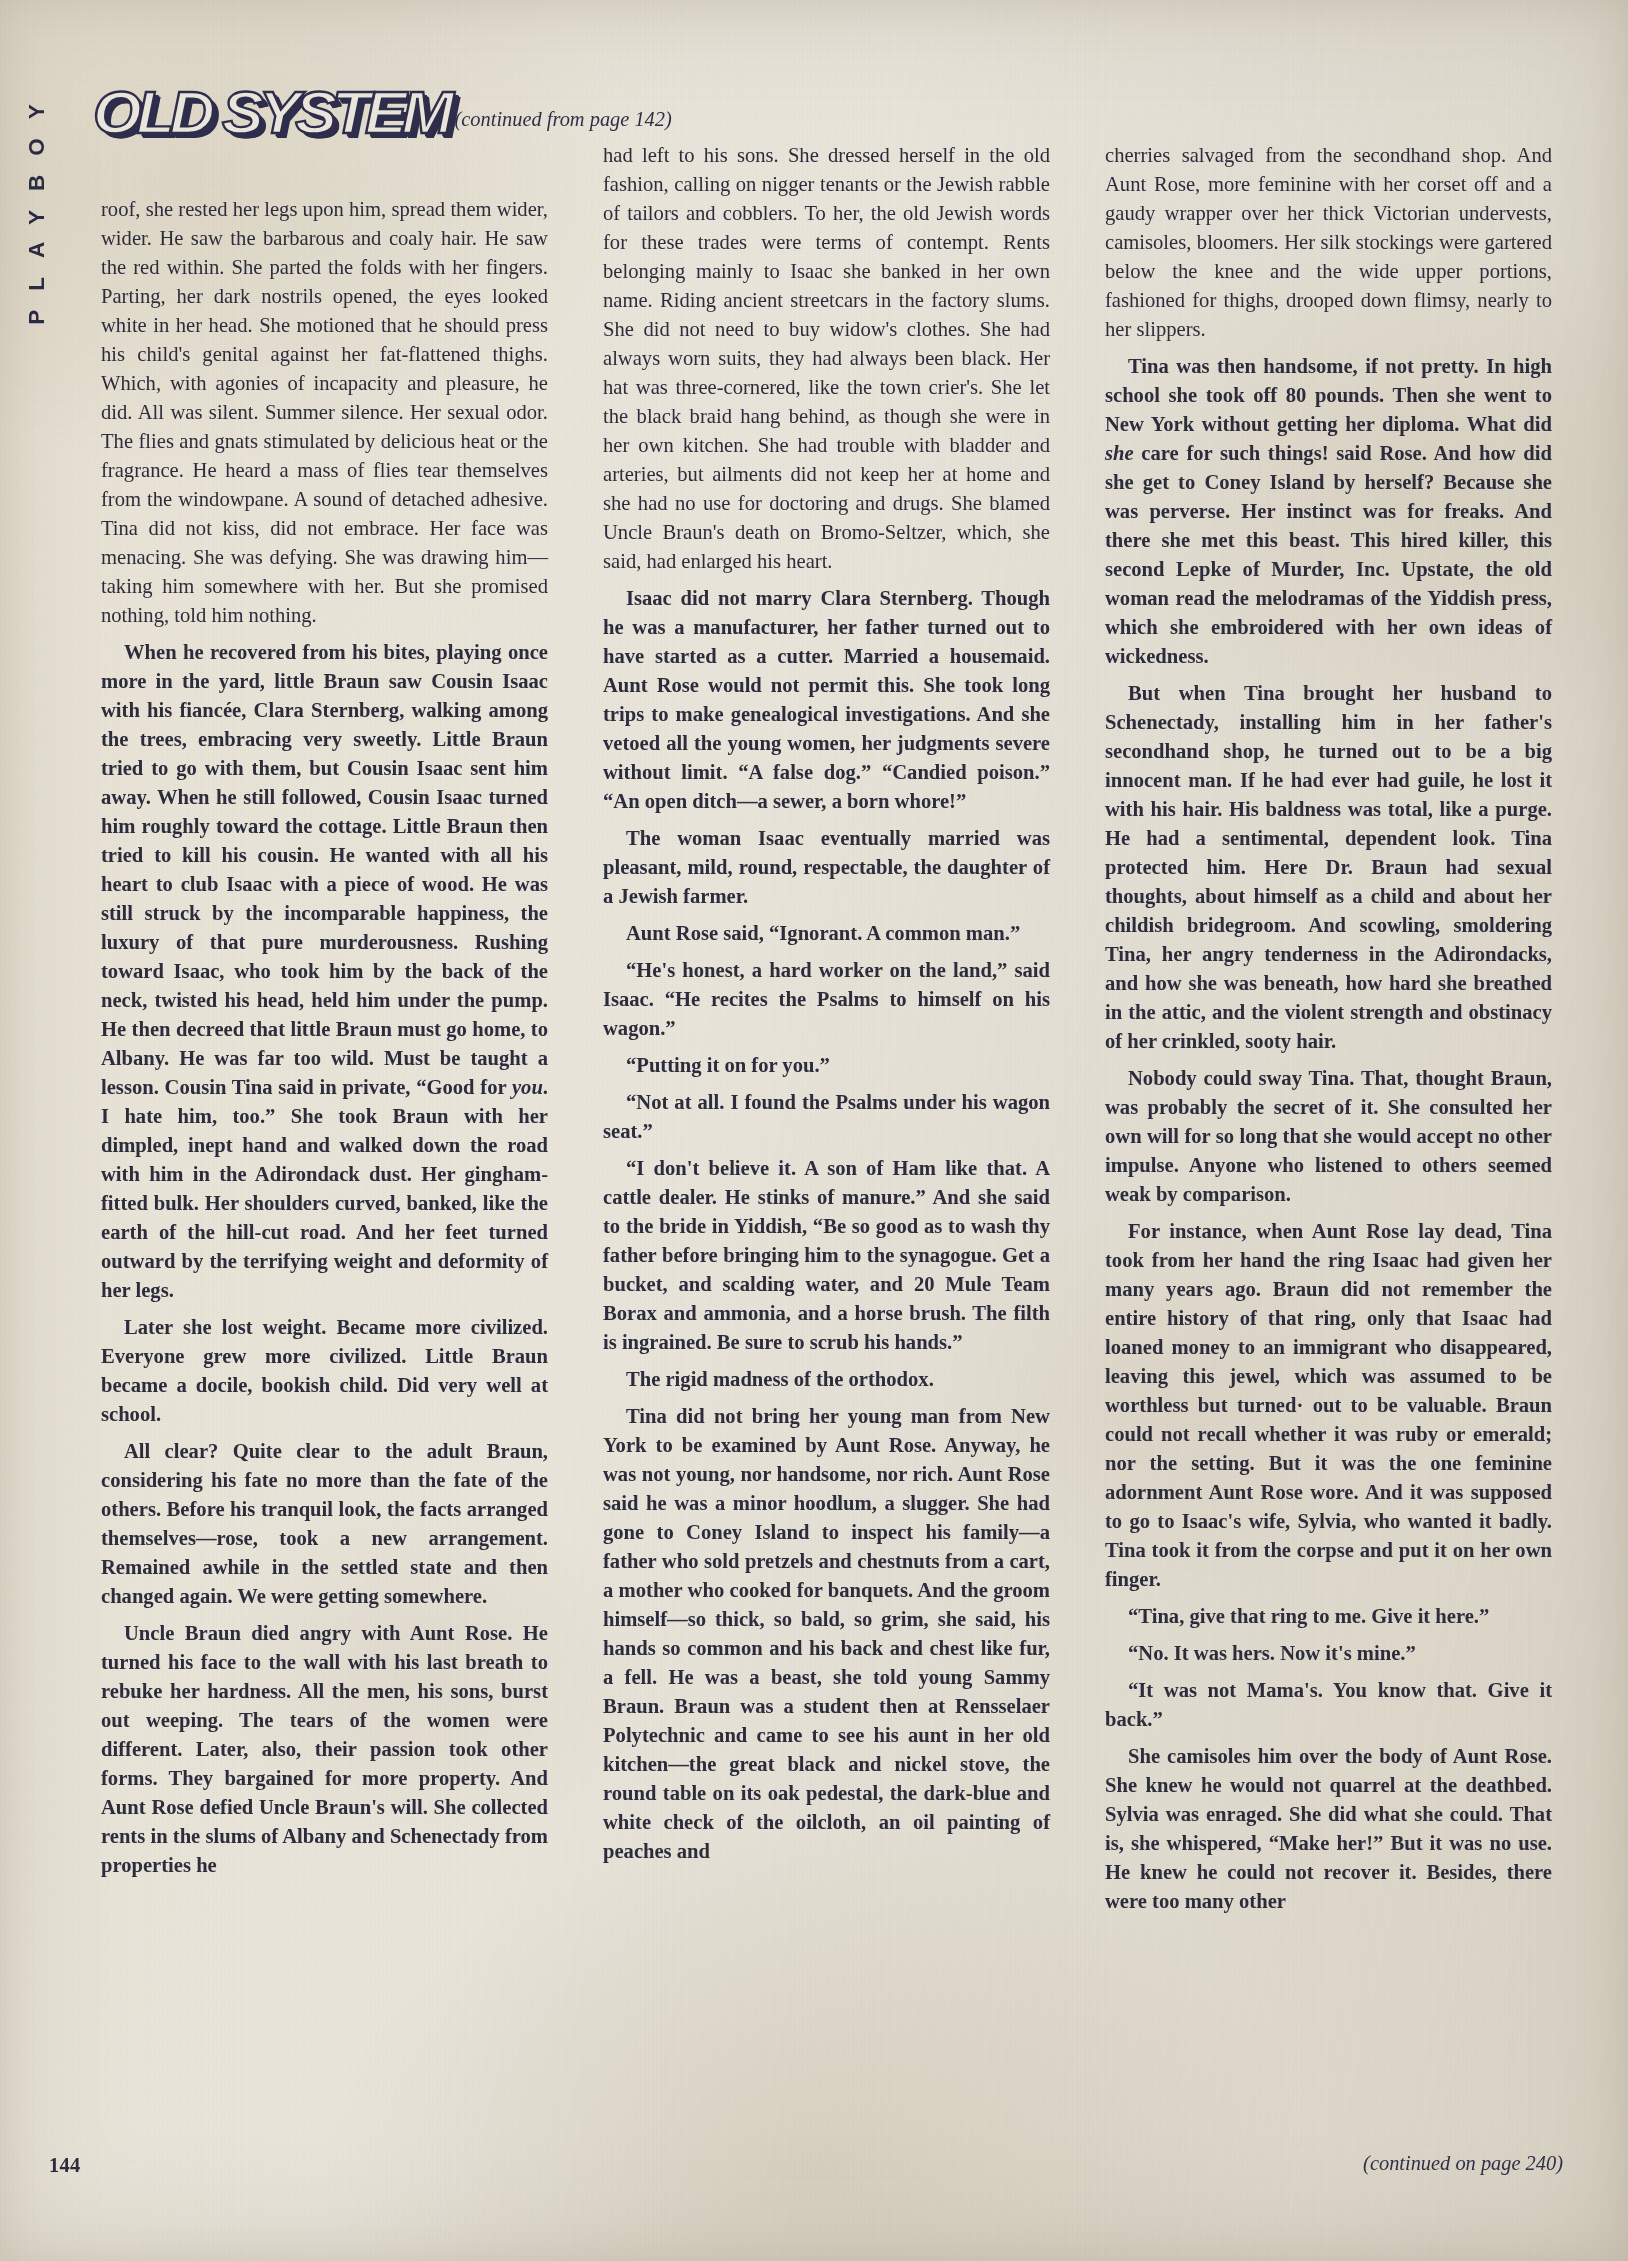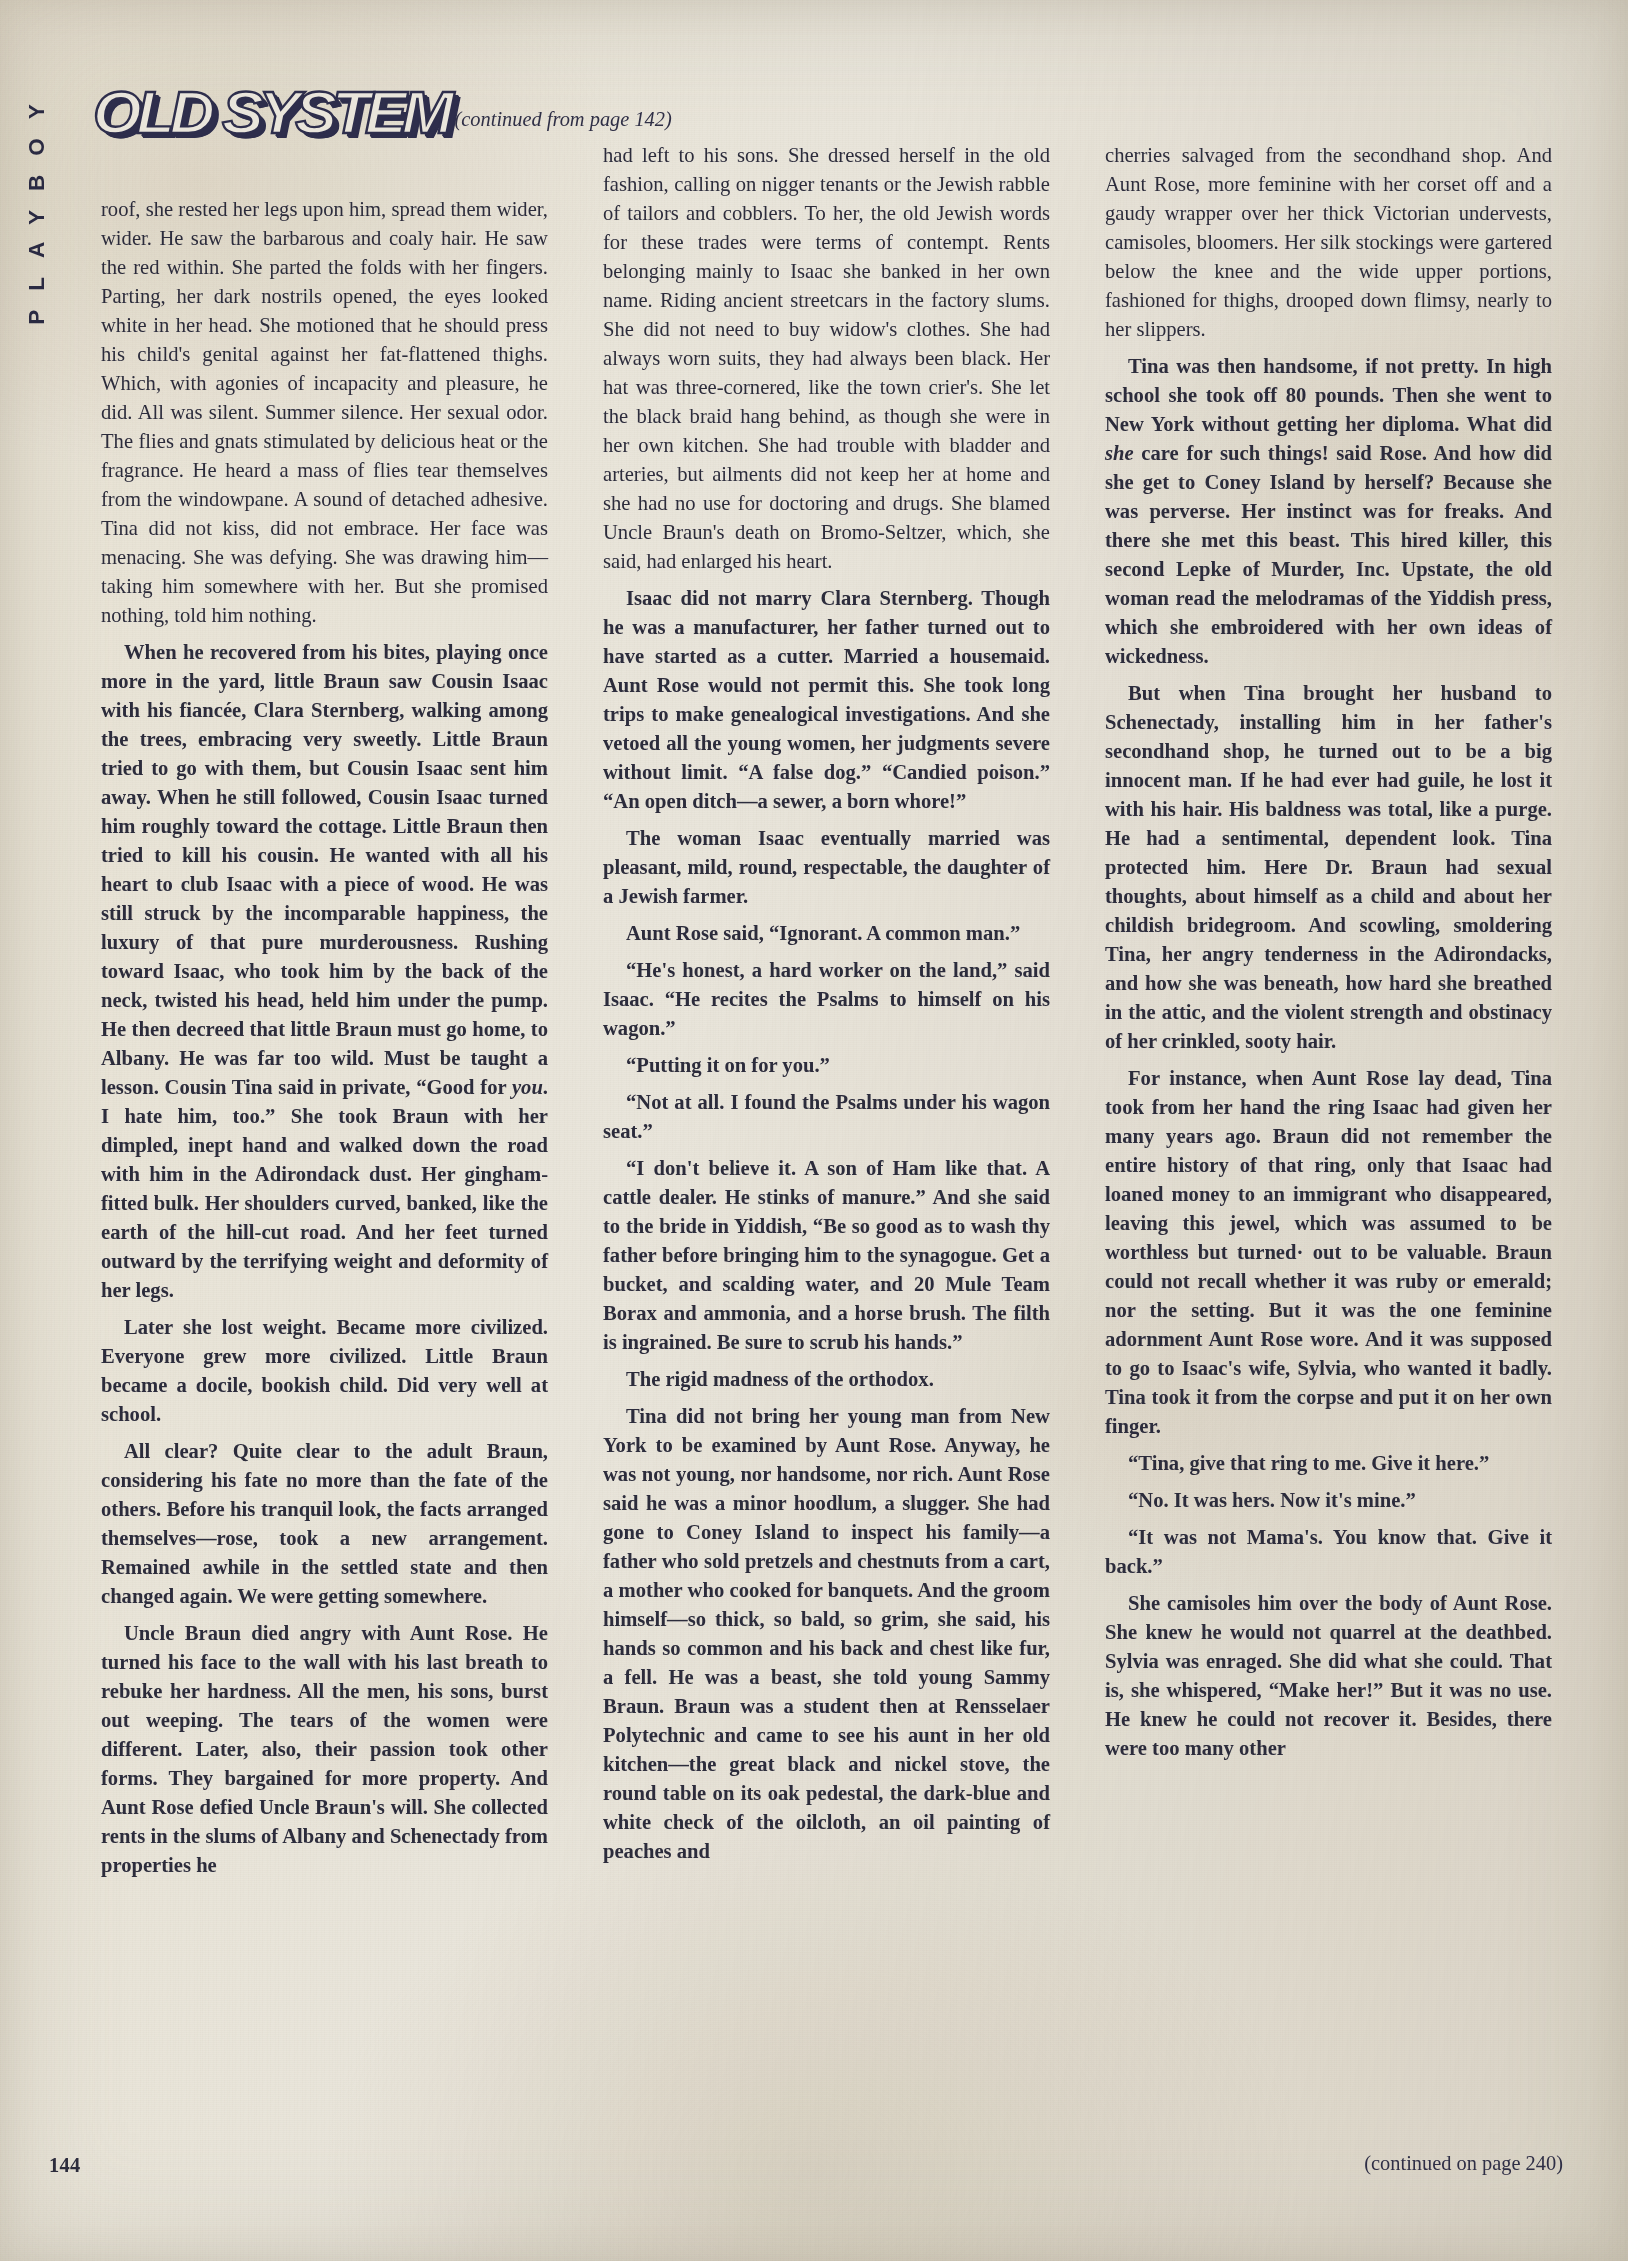--- a/index.html
+++ b/index.html
@@ -163,20 +163,21 @@
     font-size: 20.4px;
     letter-spacing: 0.3px;
     color: #2c2c3c;
     font-weight: bold;
   }
   .continued-on {
     position: absolute;
     right: 65px;
     bottom: 86px;
     z-index: 9;
+    font-style: italic;
     font-size: 20.4px;
     color: #2f2f46;
     white-space: nowrap;
   }
 </style>
 </head>
 <body>
 
 <div class="page">
 
@@ -206,20 +207,21 @@
         <p class="ind">“Putting it on for you.”</p>
         <p class="ind">“Not at all. I found the Psalms under his wagon seat.”</p>
         <p class="ind">“I don't believe it. A son of Ham like that. A cattle dealer. He stinks of manure.” And she said to the bride in Yiddish, “Be so good as to wash thy father before bringing him to the synagogue. Get a bucket, and scalding water, and 20 Mule Team Borax and ammonia, and a horse brush. The filth is ingrained. Be sure to scrub his hands.”</p>
         <p class="ind">The rigid madness of the orthodox.</p>
         <p class="ind">Tina did not bring her young man from New York to be examined by Aunt Rose. Anyway, he was not young, nor handsome, nor rich. Aunt Rose said he was a minor hoodlum, a slugger. She had gone to Coney Island to inspect his family—a father who sold pretzels and chestnuts from a cart, a mother who cooked for banquets. And the groom himself—so thick, so bald, so grim, she said, his hands so common and his back and chest like fur, a fell. He was a beast, she told young Sammy Braun. Braun was a student then at Rensselaer Polytechnic and came to see his aunt in her old kitchen—the great black and nickel stove, the round table on its oak pedestal, the dark-blue and white check of the oilcloth, an oil painting of peaches and</p>
       </div>
     <div class="col col-3">
         <p class="lead">cherries salvaged from the secondhand shop. And Aunt Rose, more feminine with her corset off and a gaudy wrapper over her thick Victorian undervests, camisoles, bloomers. Her silk stockings were gartered below the knee and the wide upper portions, fashioned for thighs, drooped down flimsy, nearly to her slippers.</p>
         <p class="ind">Tina was then handsome, if not pretty. In high school she took off 80 pounds. Then she went to New York without getting her diploma. What did <i>she</i> care for such things! said Rose. And how did she get to Coney Island by herself? Because she was perverse. Her instinct was for freaks. And there she met this beast. This hired killer, this second Lepke of Murder, Inc. Upstate, the old woman read the melodramas of the Yiddish press, which she embroidered with her own ideas of wickedness.</p>
         <p class="ind">But when Tina brought her husband to Schenectady, installing him in her father's secondhand shop, he turned out to be a big innocent man. If he had ever had guile, he lost it with his hair. His baldness was total, like a purge. He had a sentimental, dependent look. Tina protected him. Here Dr. Braun had sexual thoughts, about himself as a child and about her childish bridegroom. And scowling, smoldering Tina, her angry tenderness in the Adirondacks, and how she was beneath, how hard she breathed in the attic, and the violent strength and obstinacy of her crinkled, sooty hair.</p>
+        <p class="ind">Nobody could sway Tina. That, thought Braun, was probably the secret of it. She consulted her own will for so long that she would accept no other impulse. Anyone who listened to others seemed weak by comparison.</p>
         <p class="ind">For instance, when Aunt Rose lay dead, Tina took from her hand the ring Isaac had given her many years ago. Braun did not remember the entire history of that ring, only that Isaac had loaned money to an immigrant who disappeared, leaving this jewel, which was assumed to be worthless but turned· out to be valuable. Braun could not recall whether it was ruby or emerald; nor the setting. But it was the one feminine adornment Aunt Rose wore. And it was supposed to go to Isaac's wife, Sylvia, who wanted it badly. Tina took it from the corpse and put it on her own finger.</p>
         <p class="ind">“Tina, give that ring to me. Give it here.”</p>
         <p class="ind">“No. It was hers. Now it's mine.”</p>
         <p class="ind">“It was not Mama's. You know that. Give it back.”</p>
         <p class="ind">She camisoles him over the body of Aunt Rose. She knew he would not quarrel at the deathbed. Sylvia was enraged. She did what she could. That is, she whispered, “Make her!” But it was no use. He knew he could not recover it. Besides, there were too many other</p>
       </div>
   </div>
 
   <div class="folio">144</div>
 

